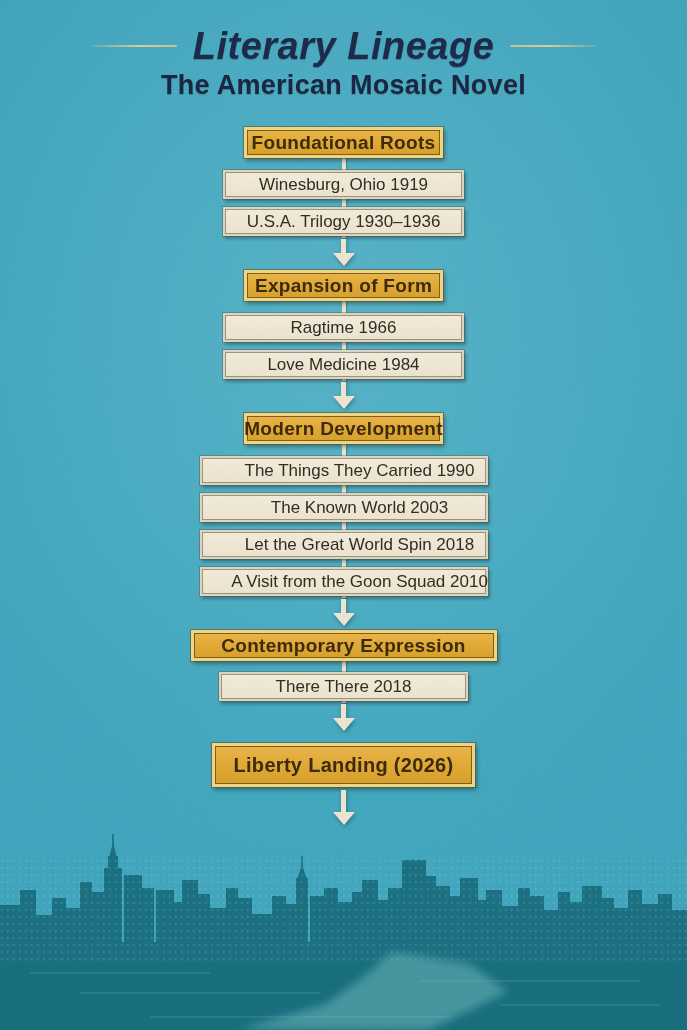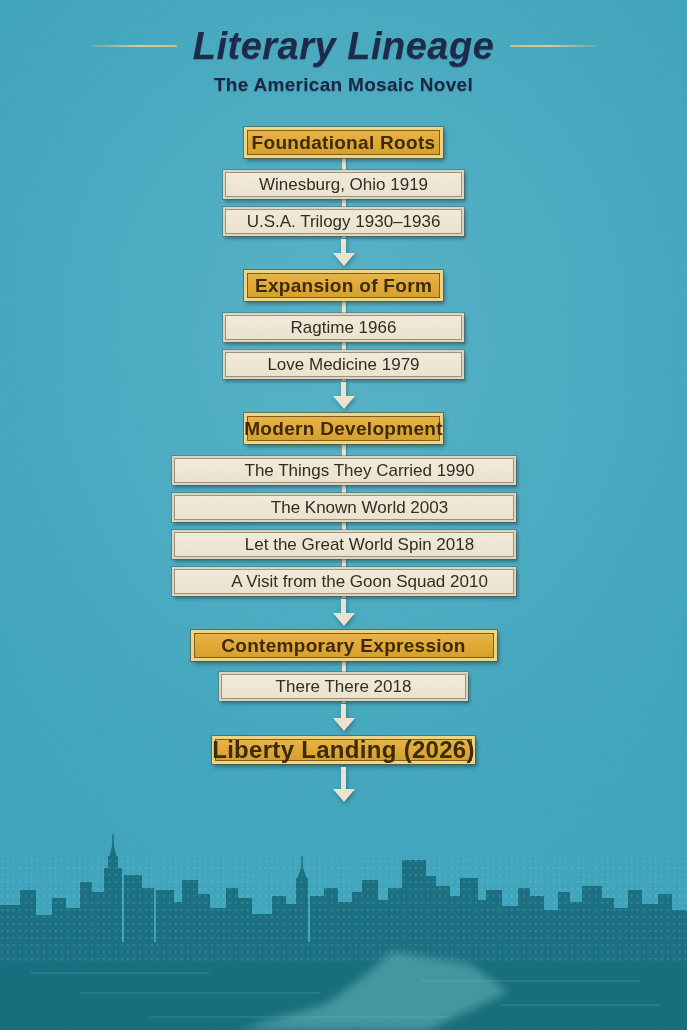--- a/index.html
+++ b/index.html
@@ -17,21 +17,21 @@
   .hdr-wrap{position:absolute;top:26px;left:0;width:100%;text-align:center;z-index:5;}
   .title-row{display:flex;align-items:center;justify-content:center;gap:16px;}
   .title-dash{width:87px;height:2px;border-radius:2px;}
   .dash-left{background:linear-gradient(90deg,rgba(216,201,142,.15),#dcca8e 55%,#cdbd85);}
   .dash-right{background:linear-gradient(270deg,rgba(216,201,142,.15),#dcca8e 55%,#cdbd85);}
   .poster-title{
     margin:0;font-size:38px;line-height:40px;font-weight:bold;font-style:italic;
     color:#1b2747;letter-spacing:.5px;text-shadow:0 1px 1px rgba(0,0,0,.25);
   }
   .poster-subtitle{
-    margin:4px 0 0 0;font-size:19px;line-height:30px;font-weight:bold;
+    margin:4px 0 0 0;font-size:27px;line-height:30px;font-weight:bold;
     color:#17233f;letter-spacing:.3px;text-shadow:0 1px 1px rgba(0,0,0,.2);
   }
   
   .timeline{position:absolute;top:127px;left:0;width:100%;display:flex;flex-direction:column;align-items:center;z-index:4;}
   .sec{position:relative;display:flex;flex-direction:column;align-items:center;gap:8px;}
   .sec::before{
     content:"";position:absolute;top:12px;bottom:-2px;left:50%;margin-left:-2px;width:4px;
     background:#e9e1cc;box-shadow:1px 1px 2px rgba(0,0,0,.25);z-index:0;
   }
   .box{
@@ -47,25 +47,25 @@
   }
   .item{
     height:29px;
     background:linear-gradient(180deg,#f1ead9 0%,#ebe2cd 100%);
     border:2px solid #ddd4bd;
     box-shadow:inset 0 0 0 1px rgba(70,60,40,.5), 0 0 0 1px rgba(80,70,50,.35), 2px 3px 3px rgba(0,0,0,.3);
     color:#2e2a20;font-size:17px;
   }
   .sec-0 .gold,.sec-1 .gold,.sec-2 .gold{width:199px;margin-bottom:4px;}
   .sec-0 .item,.sec-1 .item{width:241px;}
-  .sec-2 .item{width:344px;padding-left:32px;}
+  .sec-2 .item{width:288px;padding-left:32px;}
   .sec-3 .gold{width:306px;margin-bottom:3px;}
   .sec-3 .item{width:249px;}
   .item.small{font-size:15px;}
-  .finale{width:263px;height:28px;font-size:24px;margin-top:1px;}
+  .finale{width:263px;height:44px;font-size:20px;margin-top:8px;}
   
   .arrow{display:flex;flex-direction:column;align-items:center;margin:3px 0 4px 0;filter:drop-shadow(1px 2px 2px rgba(0,0,0,.3));z-index:1;}
   .arrow .stem{width:5px;height:14px;background:#ebe3cf;}
   .arrow .head{width:0;height:0;border-left:11px solid transparent;border-right:11px solid transparent;border-top:13px solid #ebe3cf;}
   .arrow.final .stem{height:22px;}
   
   .skyline{position:absolute;left:0;bottom:0;width:687px;height:200px;z-index:1;}
   
   .noise{position:absolute;inset:0;width:100%;height:100%;z-index:8;pointer-events:none;opacity:.5;}
   .vignette{position:absolute;inset:0;z-index:2;pointer-events:none;
@@ -94,21 +94,21 @@
     </section>
 
     <div class="arrow">
         <span class="stem"></span>
         <span class="head"></span>
       </div>
 
     <section class="sec sec-1">
       <div class="box gold">Expansion of Form</div>
       <div class="box item">Ragtime 1966</div>
-      <div class="box item">Love Medicine 1979</div>
+      <div class="box item">Love Medicine 1984</div>
     </section>
 
     <div class="arrow">
         <span class="stem"></span>
         <span class="head"></span>
       </div>
 
     <section class="sec sec-2">
       <div class="box gold">Modern Development</div>
       <div class="box item">The Things They Carried 1990</div>

